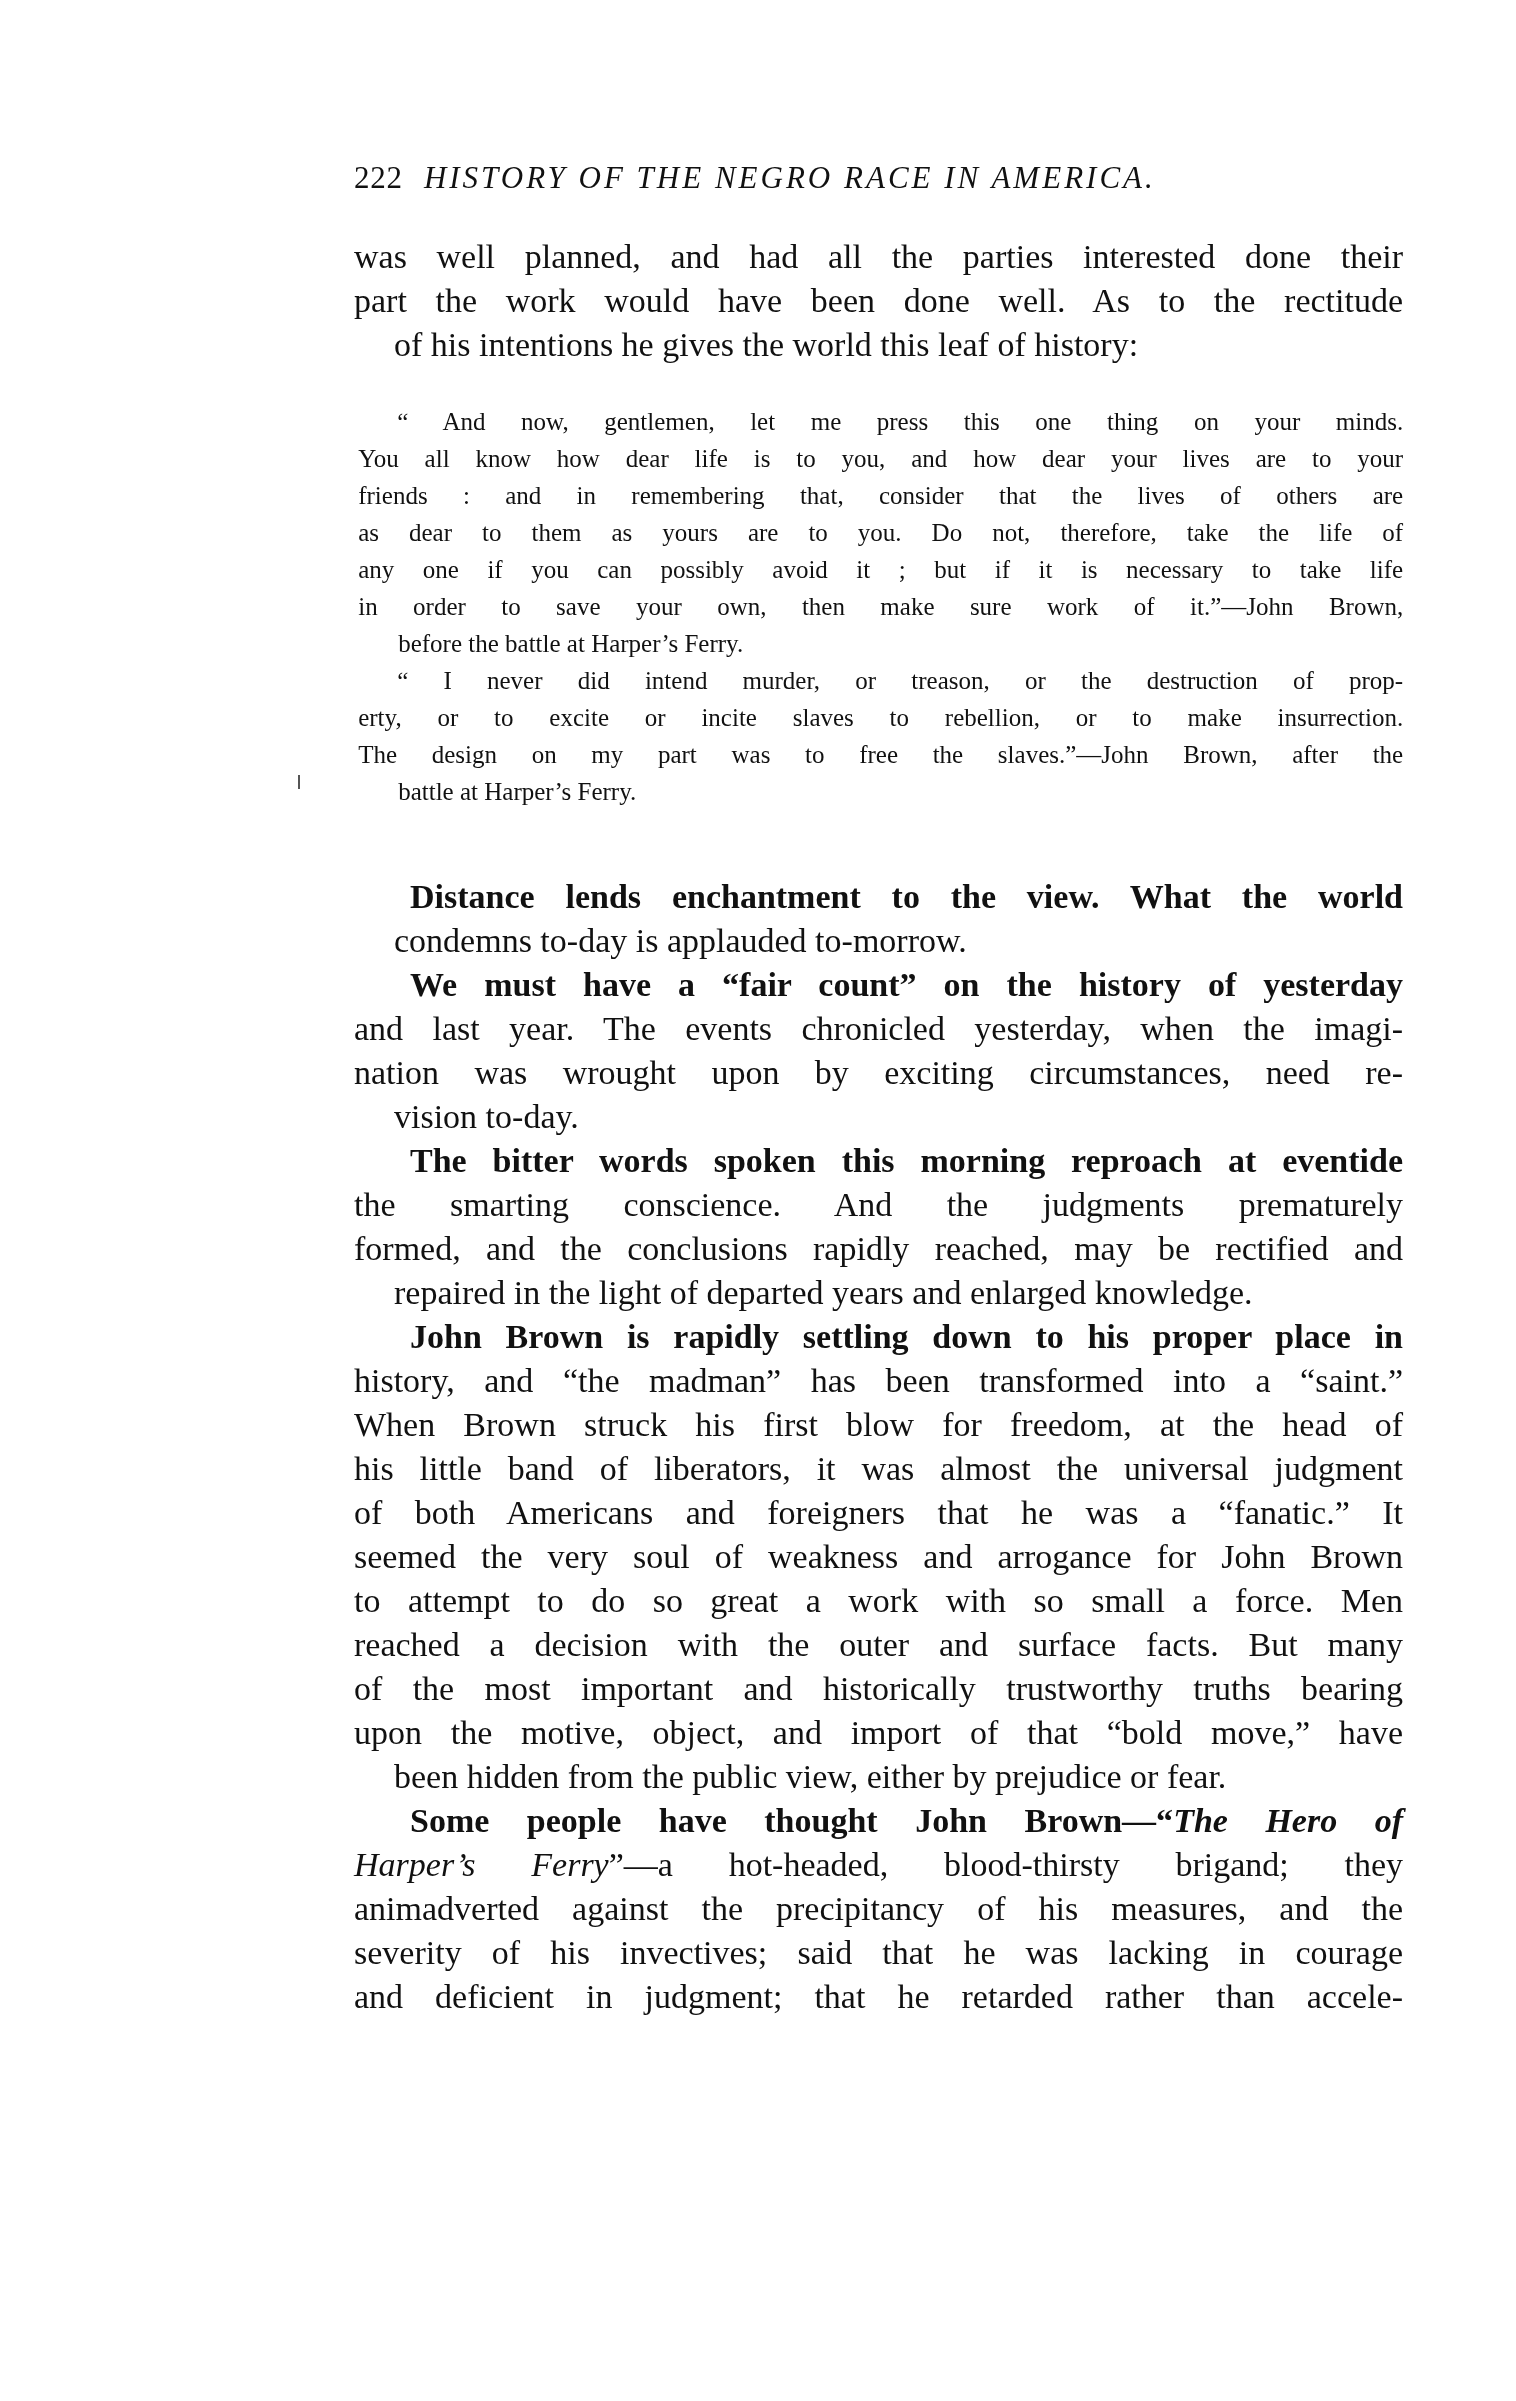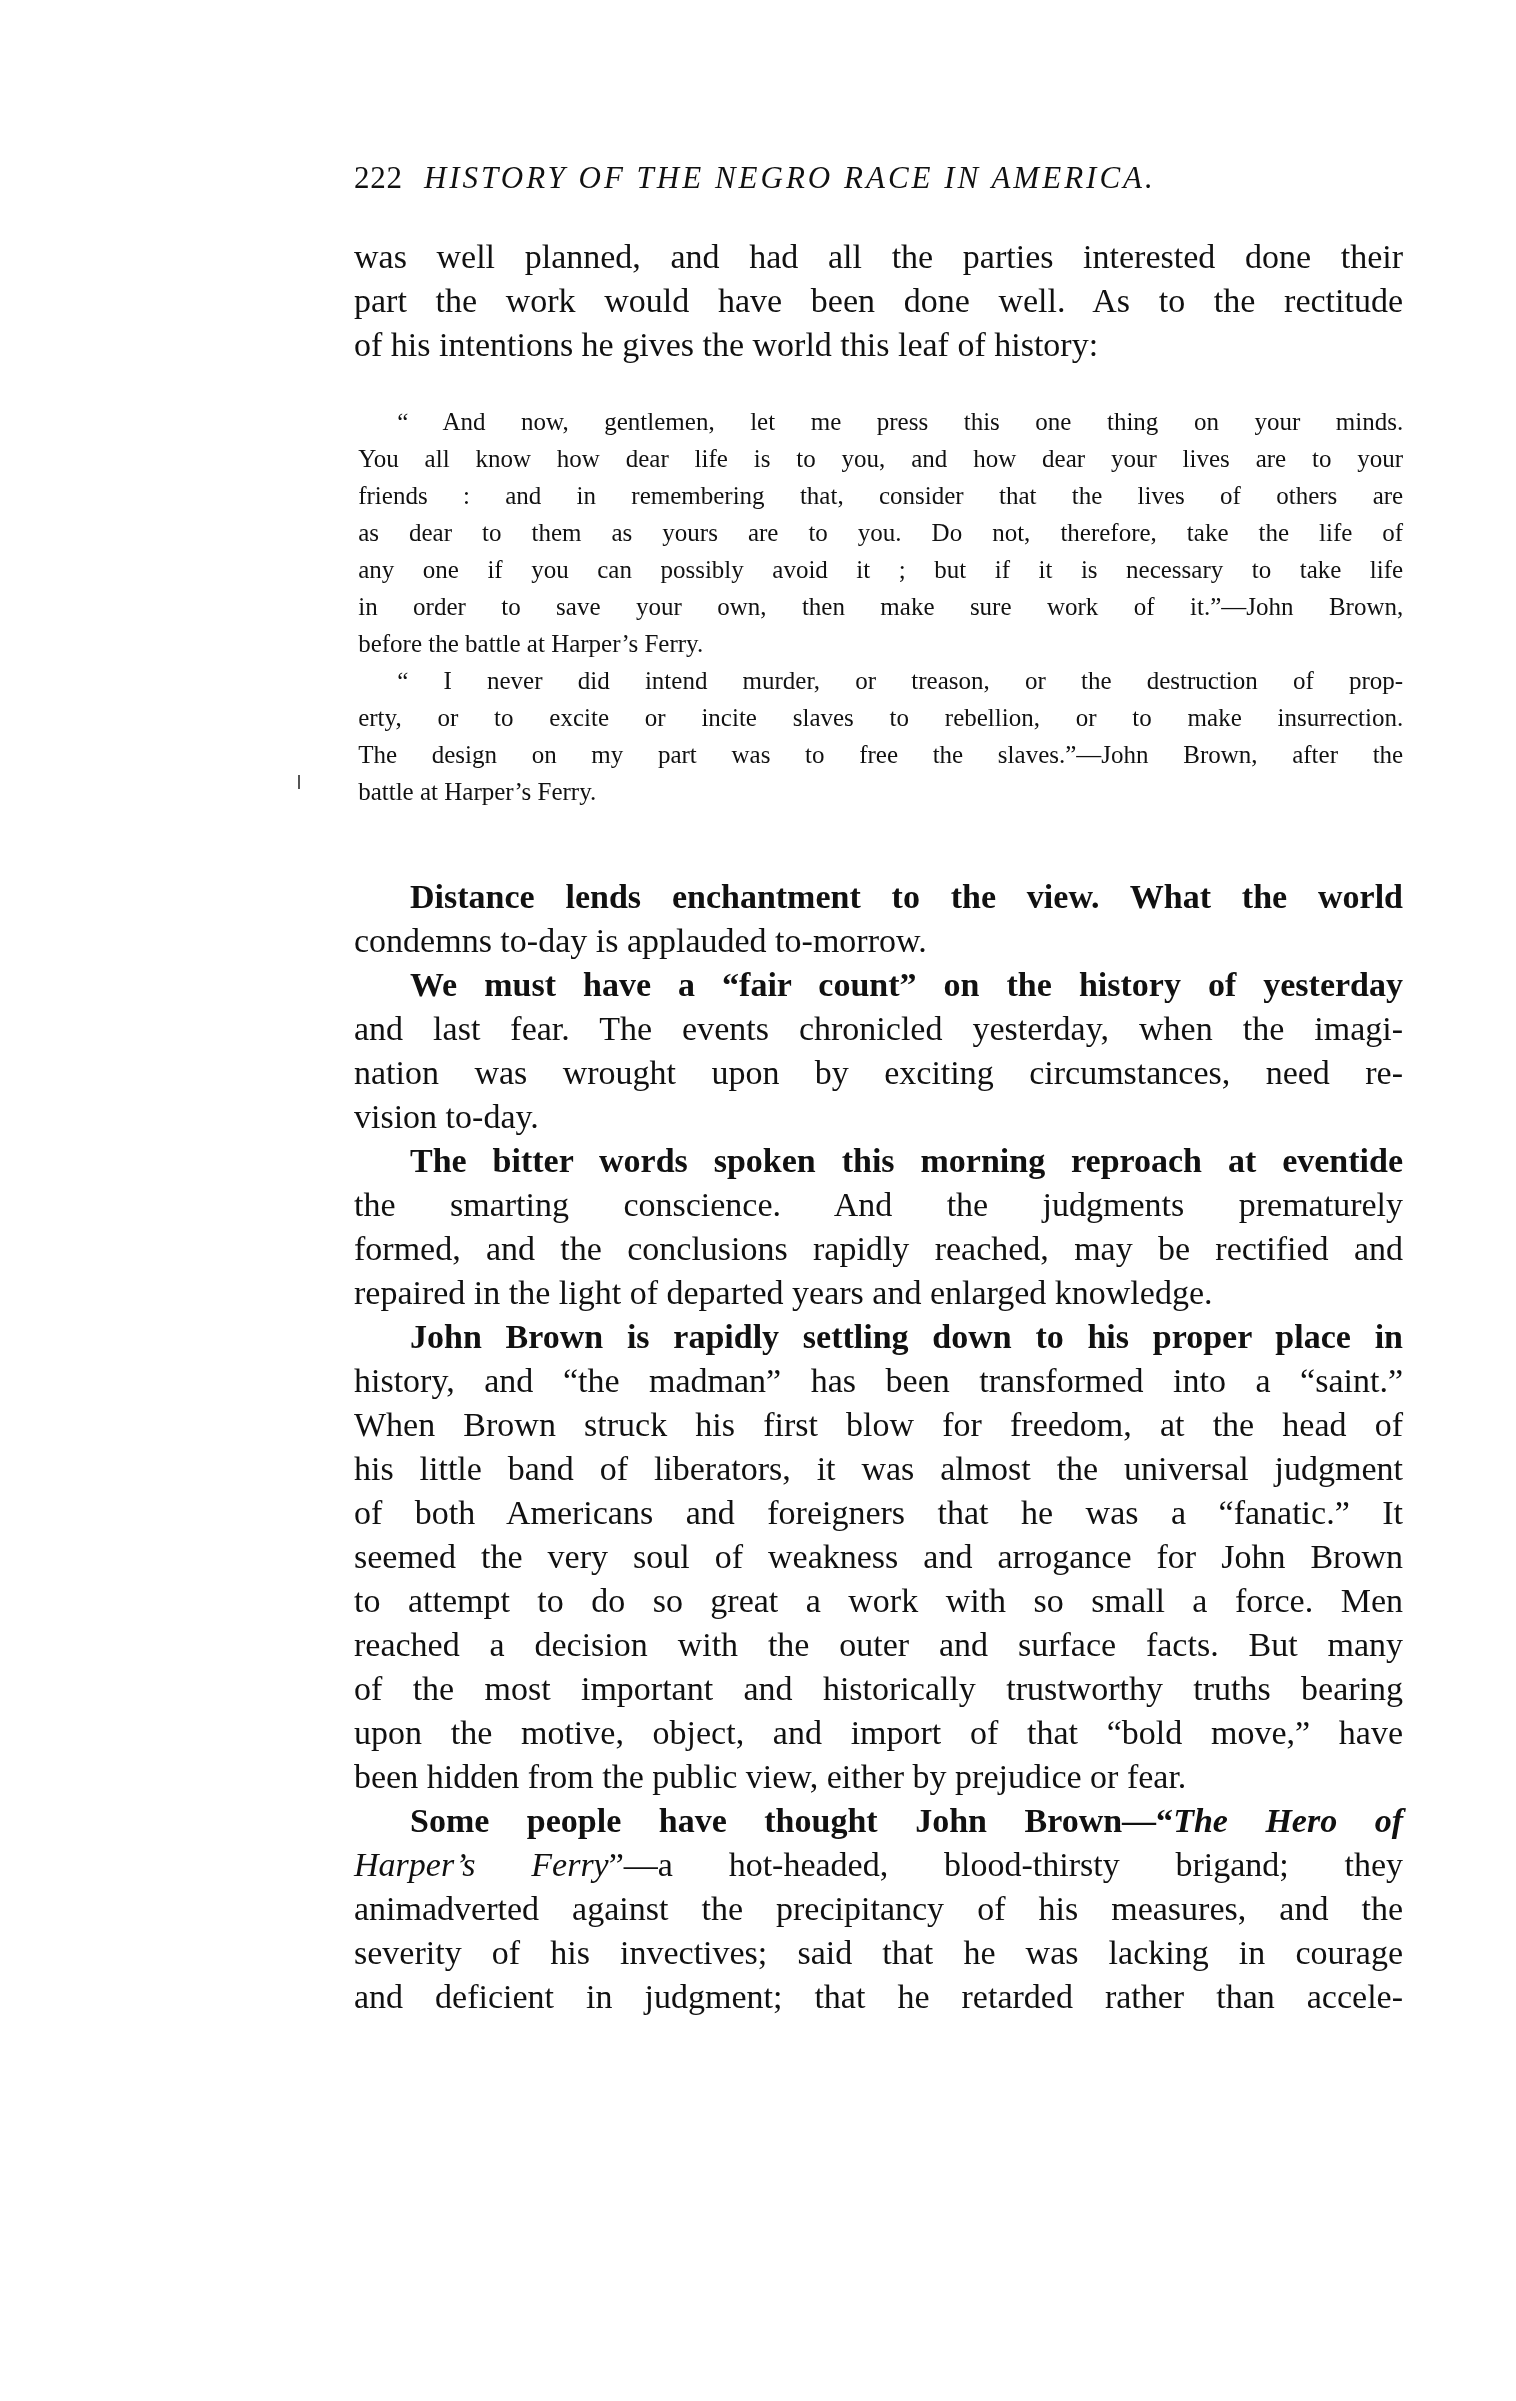--- a/index.html
+++ b/index.html
@@ -46,20 +46,21 @@
   }
   .line {
     display: block;
     white-space: nowrap;
     text-align: justify;
     text-align-last: justify;
     overflow: visible;
   }
   .line.last {
     text-align-last: left;
+    margin-left: 40px;
   }
   .body-text .line {
     font-size: 34px;
     height: 44px;
     line-height: 44px;
   }
   .quote-text {
     left: 4.2px;
     width: 1045px;
   }
@@ -112,21 +113,21 @@
     <span class="line last">battle at Harper’s Ferry.</span>
   </div>
 
   <div class="block body-text" style="top:875px;">
     <div>
       <span class="line indent-body">Distance lends enchantment to the view.  What the world</span>
       <span class="line last">condemns to-day is applauded to-morrow.</span>
     </div>
     <div>
       <span class="line indent-body">We must have a “fair count” on the history of yesterday</span>
-      <span class="line">and last fear.  The events chronicled yesterday, when the imagi-</span>
+      <span class="line">and last year.  The events chronicled yesterday, when the imagi-</span>
       <span class="line">nation was wrought upon by exciting circumstances, need re-</span>
       <span class="line last">vision to-day.</span>
     </div>
     <div>
       <span class="line indent-body">The bitter words spoken this morning reproach at eventide</span>
       <span class="line">the smarting conscience.  And the judgments prematurely</span>
       <span class="line">formed, and the conclusions rapidly reached, may be rectified and</span>
       <span class="line last">repaired in the light of departed years and enlarged knowledge.</span>
     </div>
     <div>

